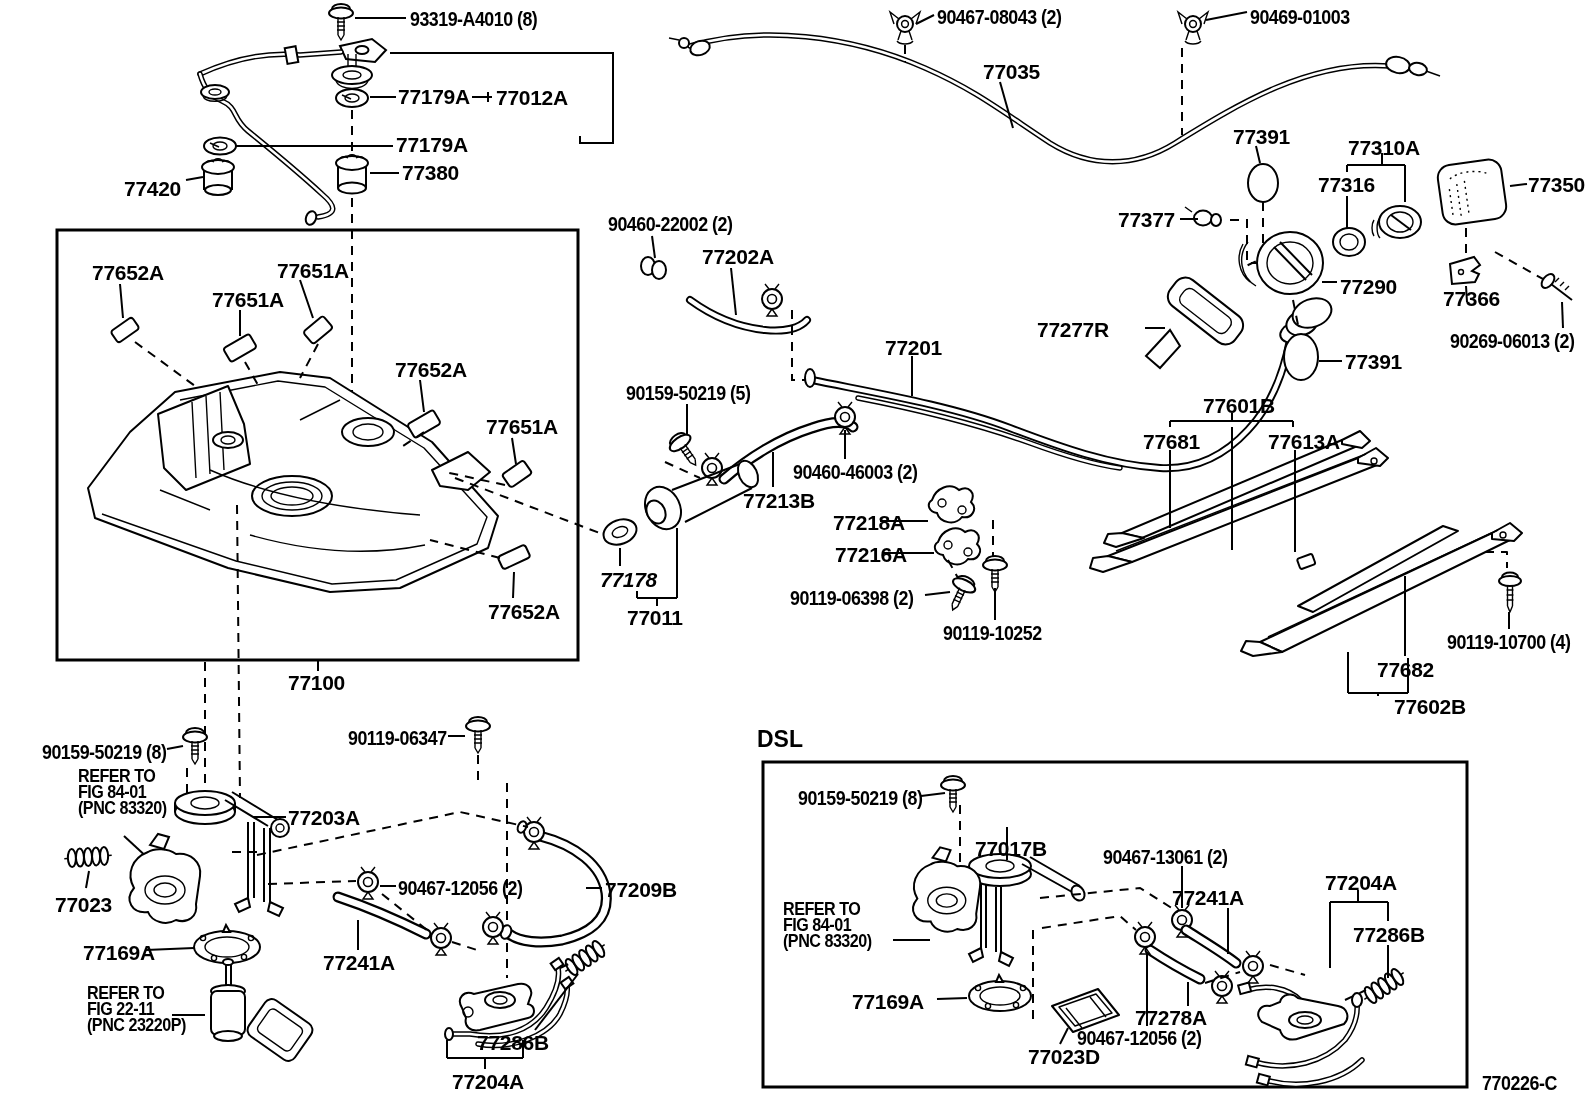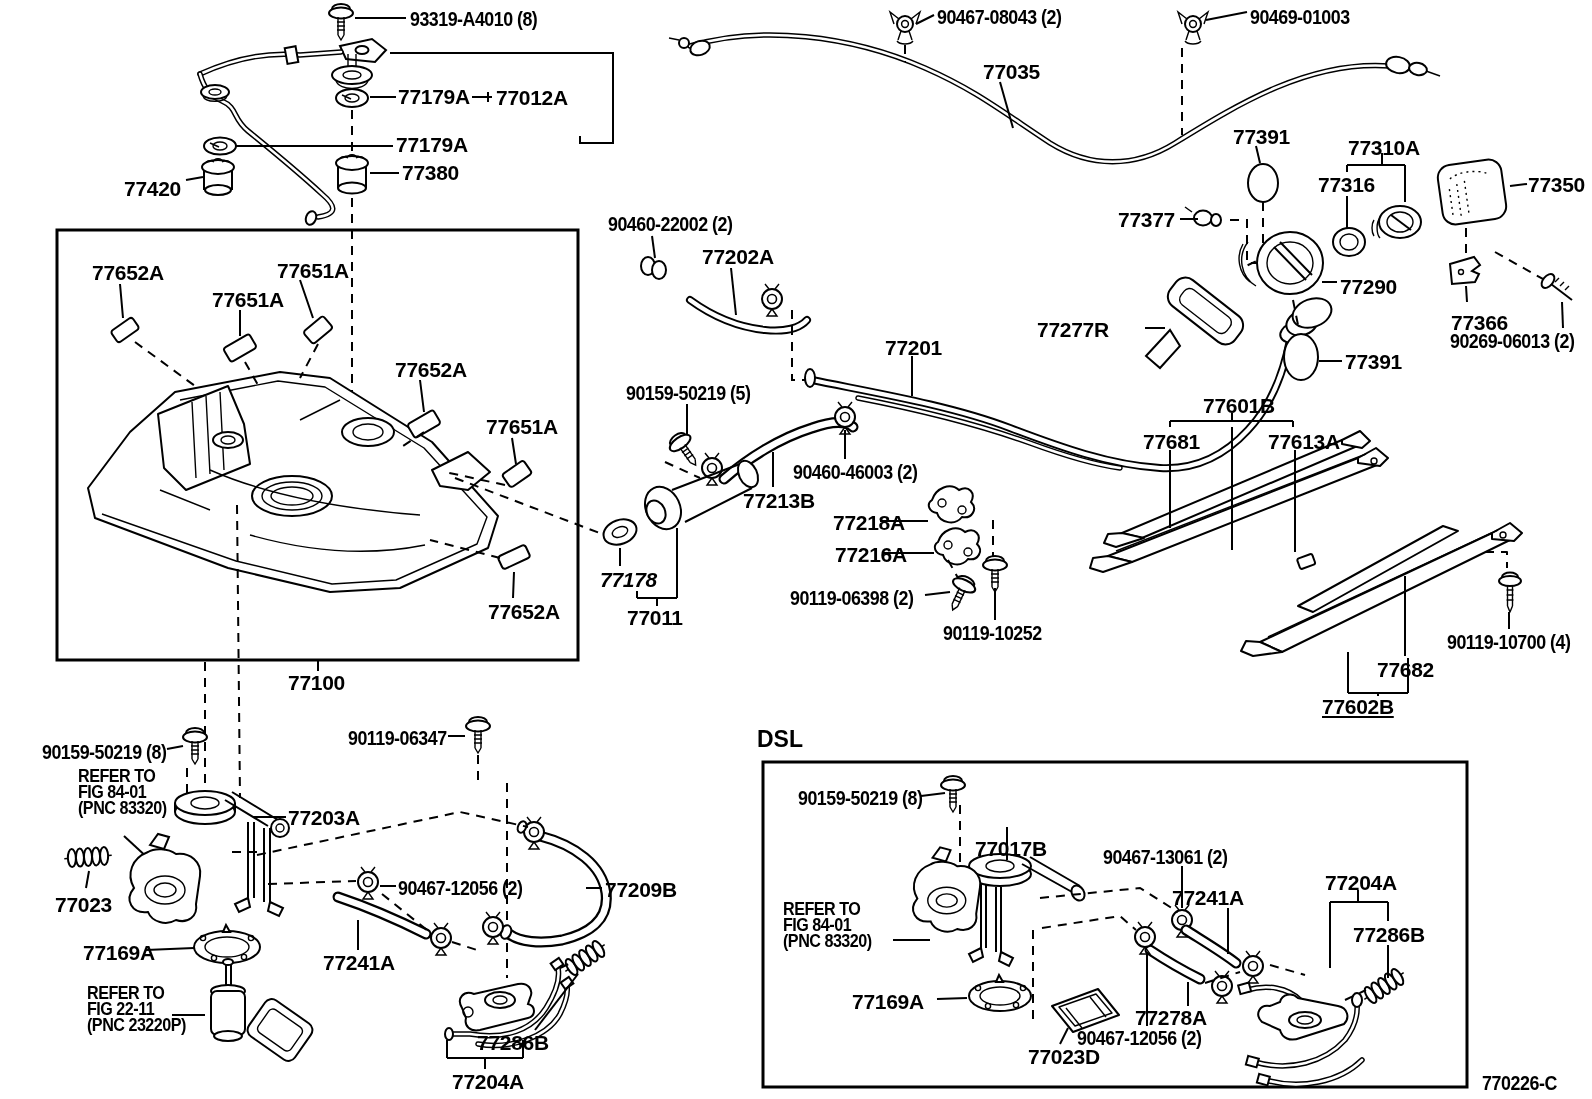--- a/index.html
+++ b/index.html
@@ -545,29 +545,29 @@
       <div class="plabel cond" style="left: 937px; top: 6px;">90467-08043 (2)</div>
       <div class="plabel cond" style="left: 1250px; top: 6px;">90469-01003</div>
       <div class="plabel" style="left: 983px; top: 61px;">77035</div>
       <div class="plabel" style="left: 1233px; top: 126px;">77391</div>
       <div class="plabel" style="left: 1348px; top: 137px;">77310A</div>
       <div class="plabel" style="left: 1318px; top: 174px;">77316</div>
       <div class="plabel" style="left: 1118px; top: 209px;">77377</div>
       <div class="plabel" style="left: 1528px; top: 174px;">77350</div>
       <div class="plabel" style="left: 1340px; top: 276px;">77290</div>
       <div class="plabel" style="left: 1018px; top: 319px; margin-left: 19px;">77277R</div>
-      <div class="plabel" style="left: 1443px; top: 312px; margin-left: 8px;">77366</div>
+      <div class="plabel" style="left: 1443px; top: 288px;">77366</div>
       <div class="plabel cond" style="left: 1450px; top: 330px;">90269-06013 (2)</div>
       <div class="plabel" style="left: 1345px; top: 351px;">77391</div>
       <div class="plabel" style="left: 1203px; top: 395px;">77601B</div>
       <div class="plabel" style="left: 1143px; top: 431px;">77681</div>
       <div class="plabel" style="left: 1268px; top: 431px;">77613A</div>
       <div class="plabel cond" style="left: 1447px; top: 631px;">90119-10700 (4)</div>
       <div class="plabel" style="left: 1377px; top: 659px;">77682</div>
-      <div class="plabel" style="left: 1322px; top: 696px; text-decoration: underline;">77602B</div>
+      <div class="plabel" style="left: 1394px; top: 696px;">77602B</div>
       <div class="plabel cond" style="left: 42px; top: 741px;">90159-50219 (8)</div>
       <div class="plabel cond" style="left: 348px; top: 727px;">90119-06347</div>
       <div class="plabel" style="left: 288px; top: 807px;">77203A</div>
       <div class="plabel" style="left: 55px; top: 894px;">77023</div>
       <div class="plabel cond" style="left: 398px; top: 877px;">90467-12056 (2)</div>
       <div class="plabel" style="left: 605px; top: 879px;">77209B</div>
       <div class="plabel" style="left: 83px; top: 942px;">77169A</div>
       <div class="plabel" style="left: 323px; top: 952px;">77241A</div>
       <div class="plabel" style="left: 477px; top: 1032px;">77286B</div>
       <div class="plabel" style="left: 452px; top: 1071px;">77204A</div>

